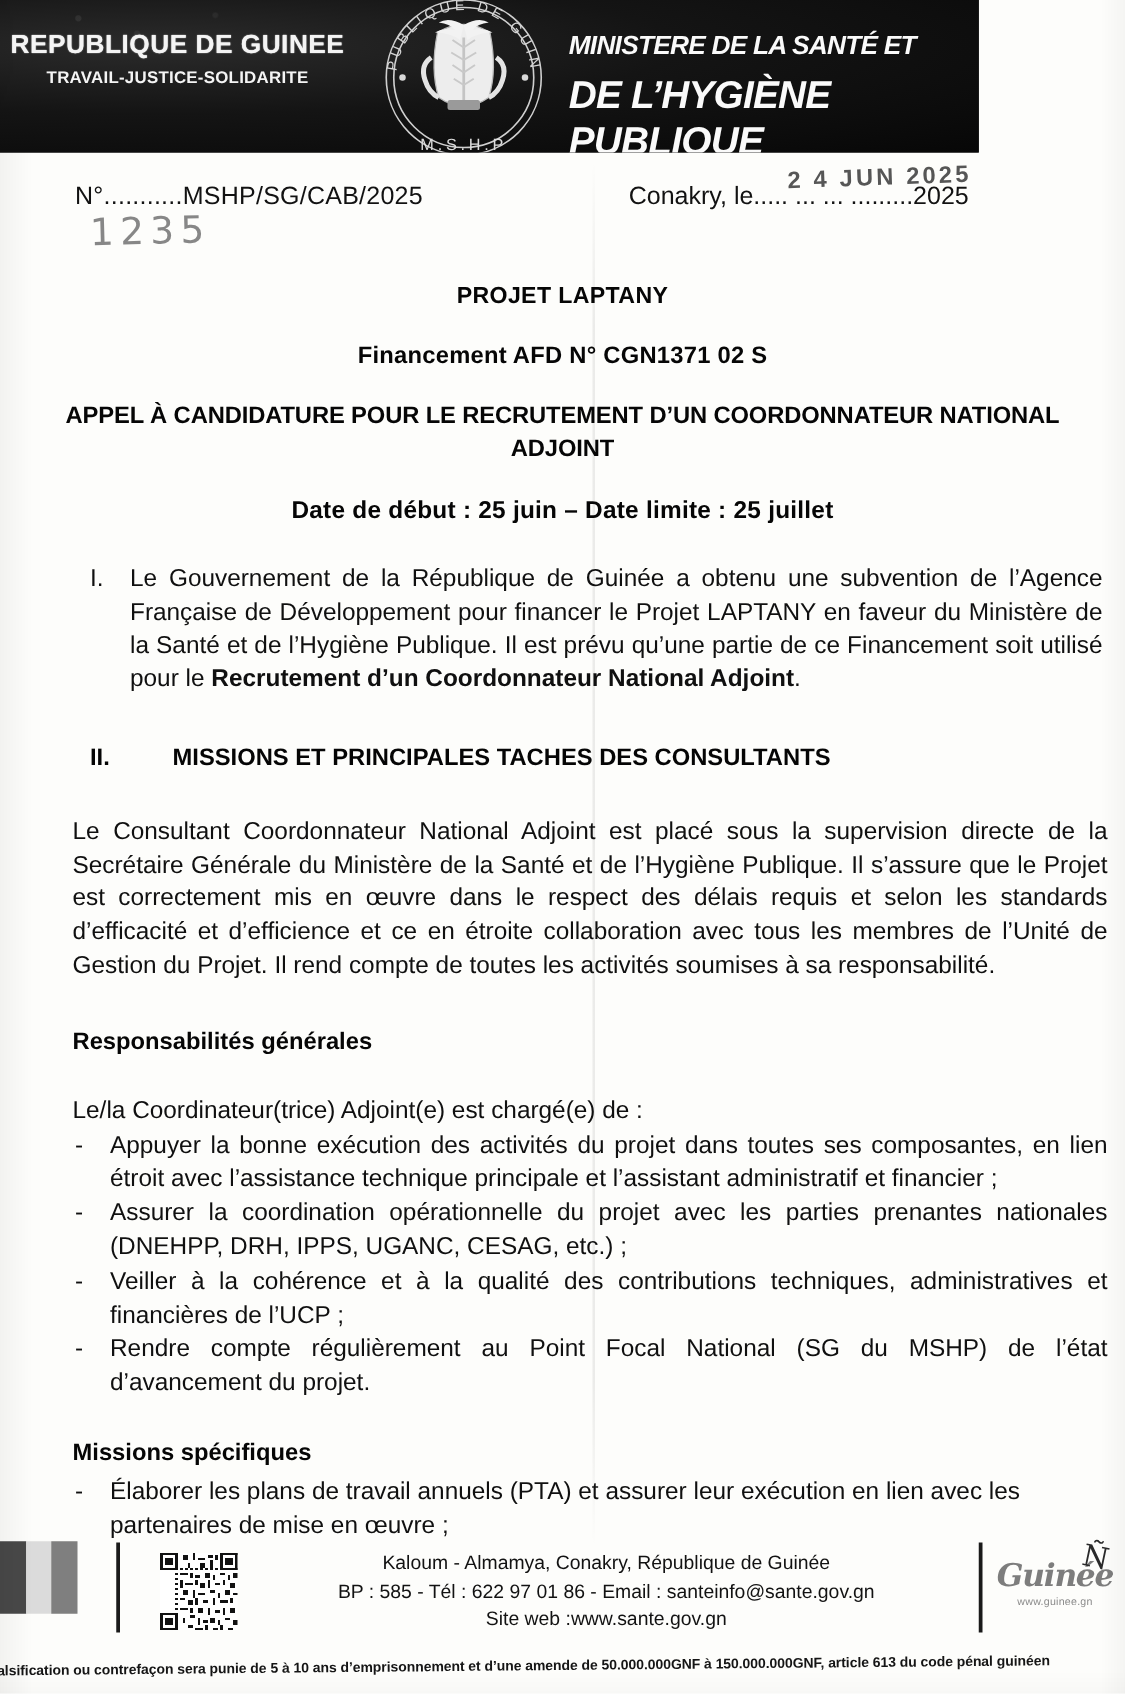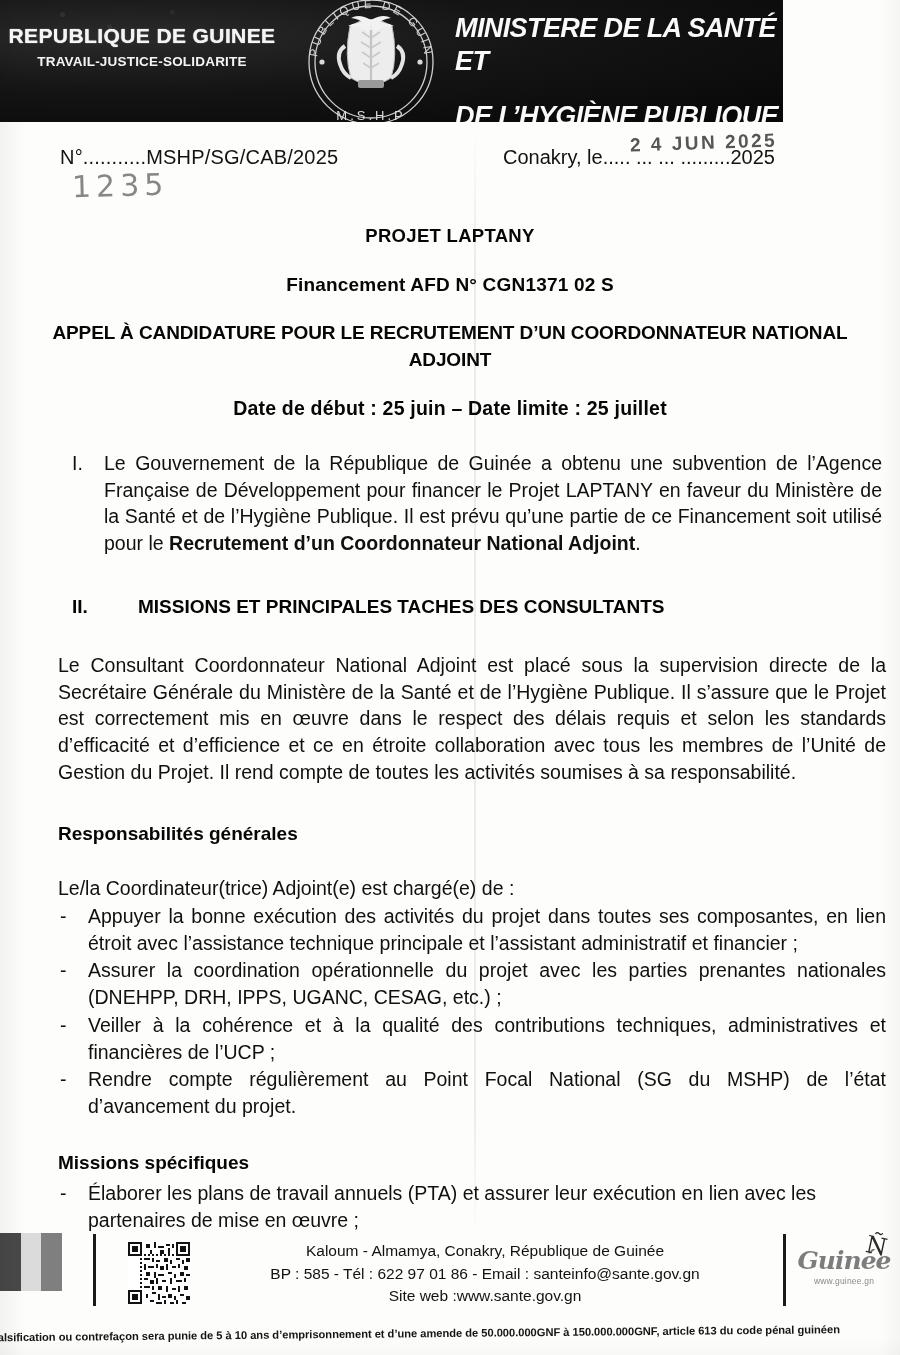--- a/index.html
+++ b/index.html
@@ -65,22 +65,22 @@
   .hdr-left .l2 {
     font-weight: bold; font-size: 13.5px; letter-spacing: 0.2px;
     margin-top: 6px;
   }
   .hdr-right {
     position: absolute; left: 455px; top: 12px; width: 325px;
     color: #fafafa; z-index: 3;
     font-weight: bold; font-style: italic;
     line-height: 1.22;
   }
-  .hdr-right .r1 { font-size: 27px; letter-spacing: -0.6px; }
-  .hdr-right .r2 { font-size: 27px; letter-spacing: -0.6px; margin-top: 22px; }
+  .hdr-right .r1 { font-size: 21px; letter-spacing: -0.6px; margin-top: 12px; }
+  .hdr-right .r2 { font-size: 31px; letter-spacing: -0.6px; margin-top: 7px; }
 
   
   .seal {
     position: absolute; left: 288px; top: -4px;
     width: 166px; height: 132px; z-index: 3;
   }
   
   .arms {
     position: absolute; left: 790px; top: 7px;
     width: 92px; height: 98px; z-index: 3;

